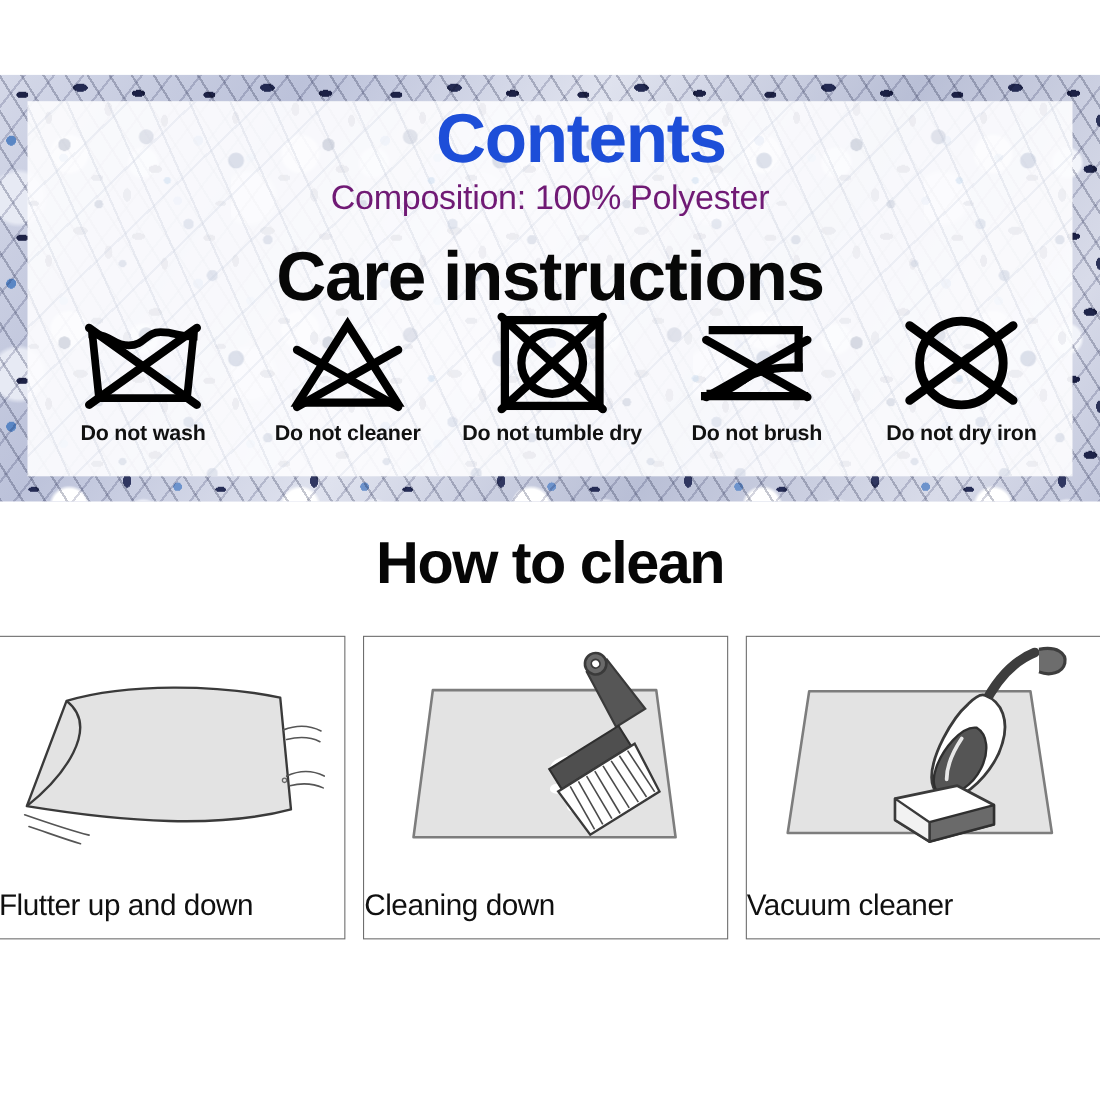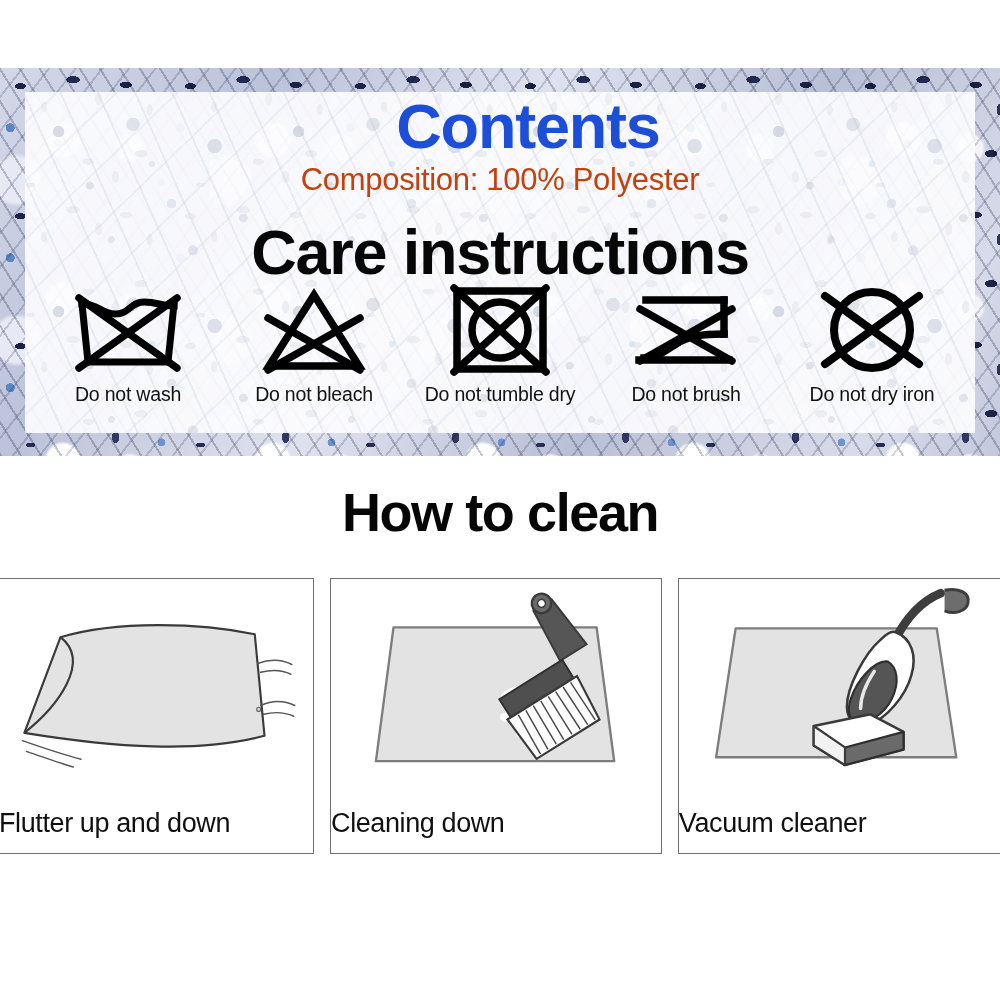--- a/index.html
+++ b/index.html
@@ -122,21 +122,21 @@
     line-height: 1;
     padding-left: 28px;
   }
   #composition-line {
     position: absolute;
     top: 72px;
     left: 0;
     width: 100%;
     text-align: center;
     font-size: 31px;
-    color: #c2410c;
+    color: #701a75;
     letter-spacing: -0.3px;
     line-height: 1;
   }
   #care-title {
     position: absolute;
     top: 129px;
     left: 0;
     width: 100%;
     text-align: center;
     font-size: 63px;
@@ -146,22 +146,23 @@
     line-height: 1;
   }
 
   
   #care-symbols {
     position: absolute;
     top: 190px;
     left: 8px;
     width: 934px;
     display: flex;
-    justify-content: center;
+    justify-content: flex-end;
     align-items: flex-start;
+    font-weight: bold;
   }
   .care-symbol {
     width: 186px;
     display: flex;
     flex-direction: column;
     align-items: center;
   }
   .care-symbol .glyph {
     width: 120px;
     height: 96px;
@@ -259,21 +260,21 @@
         </div>
 
         <div class="care-symbol">
           <svg class="glyph" viewBox="0 0 120 96">
             <path d="M60 13 L105 84 L15 84 Z" fill="none" stroke="#000" stroke-width="7.5" stroke-linejoin="miter"></path>
             <g stroke="#000" stroke-width="7.5" stroke-linecap="round">
               <line x1="14" y1="36" x2="106" y2="88"></line>
               <line x1="106" y1="36" x2="14" y2="88"></line>
             </g>
           </svg>
-          <div class="cap">Do not bleach</div>
+          <div class="cap">Do not cleaner</div>
         </div>
 
         <div class="care-symbol">
           <svg class="glyph" viewBox="0 0 120 96">
             <rect x="17" y="9" width="86" height="78" fill="none" stroke="#000" stroke-width="7.5"></rect>
             <circle cx="60" cy="48" r="28" fill="none" stroke="#000" stroke-width="7.5"></circle>
             <g stroke="#000" stroke-width="7.5" stroke-linecap="round">
               <line x1="14" y1="6" x2="106" y2="90"></line>
               <line x1="106" y1="6" x2="14" y2="90"></line>
             </g>

